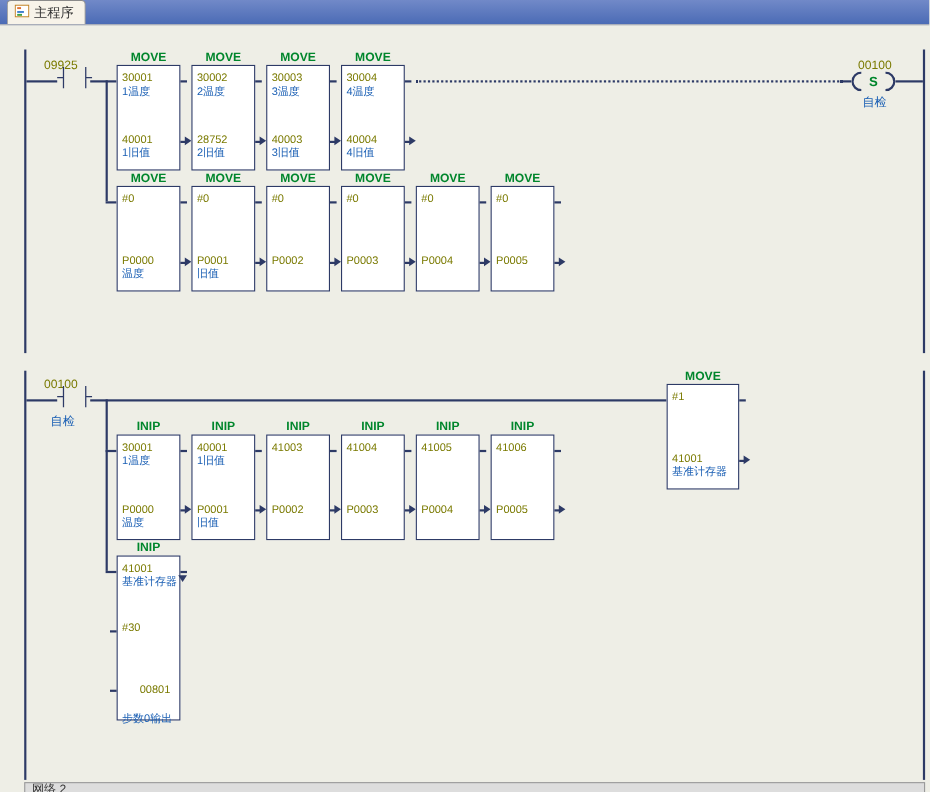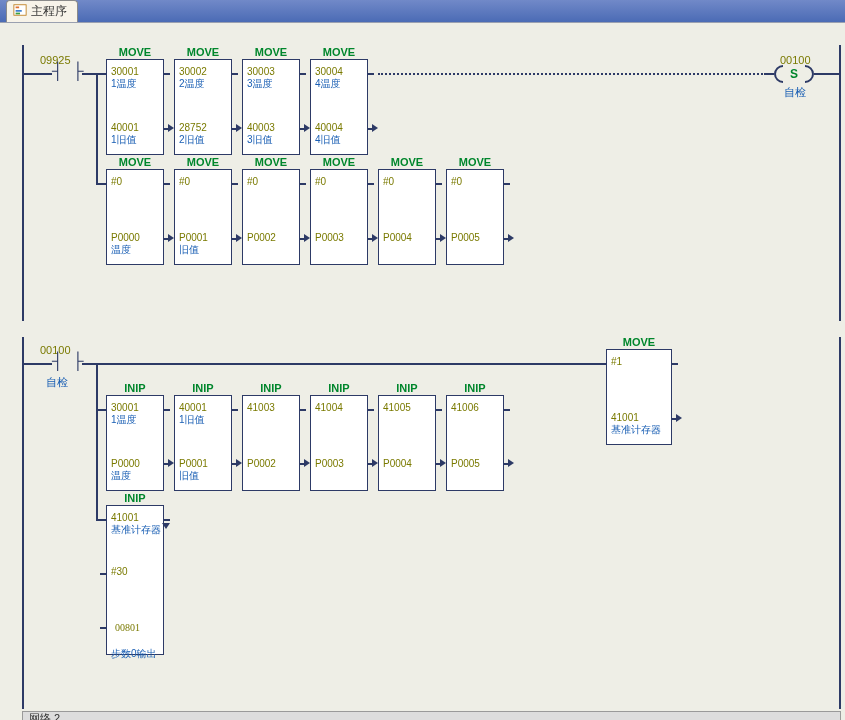--- a/index.html
+++ b/index.html
@@ -239,21 +239,21 @@
   <div class="arrowR" style="left:508px;top:436px;"></div>
 
   <div class="vline" style="left:96px;top:386px;height:110px;"></div>
   <div class="hline" style="left:96px;top:496px;width:10px;"></div>
 
   <div class="fb" style="left:106px;top:482px;width:58px;height:150px;">
     <div class="fbtitle">INIP</div>
     <div class="pin olive" style="left:4px;top:6px;">41001</div>
     <div class="pin blue" style="left:4px;top:18px;">基准计存器</div>
     <div class="pin olive" style="left:4px;top:60px;">#30</div>
-    <div class="pin olive" style="left:8px;top:116px;font-family:Liberation Serif, serif;">00801</div>
+    <div class="pin olive" style="left:20px;top:116px;">00801</div>
     <div class="pin blue" style="left:4px;top:142px;text-align:center;">步数0输出</div>
   </div>
   <div class="stub" style="left:100px;top:550px;"></div>
   <div class="stub" style="left:100px;top:604px;"></div>
   <div class="stub" style="left:164px;top:496px;"></div>
   <div class="arrowD" style="left:162px;top:500px;"></div>
 
   <div class="nethdr" style="top:688px;">网络 2</div>
 
 </div>

